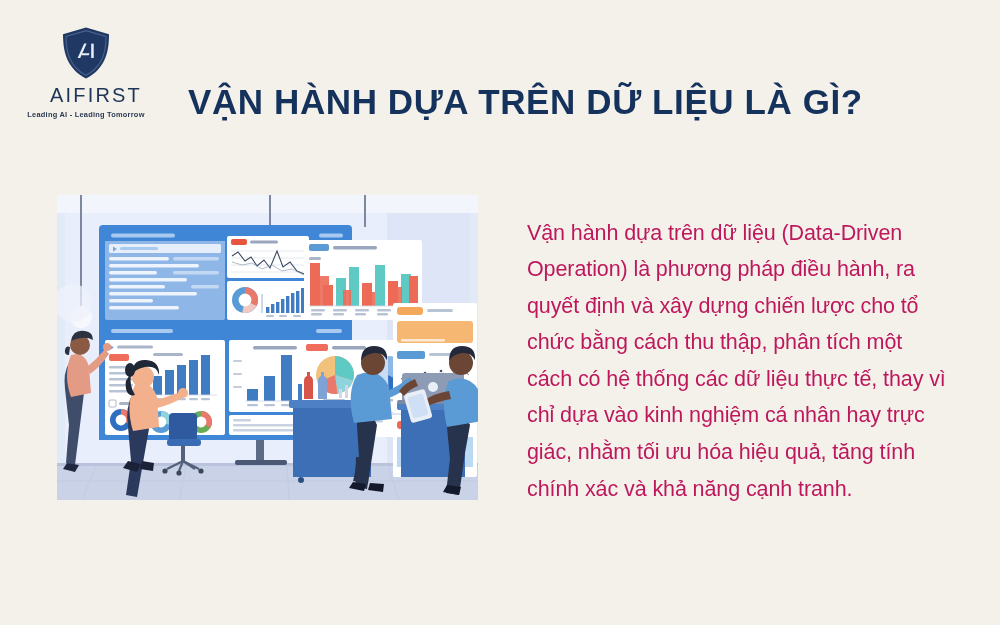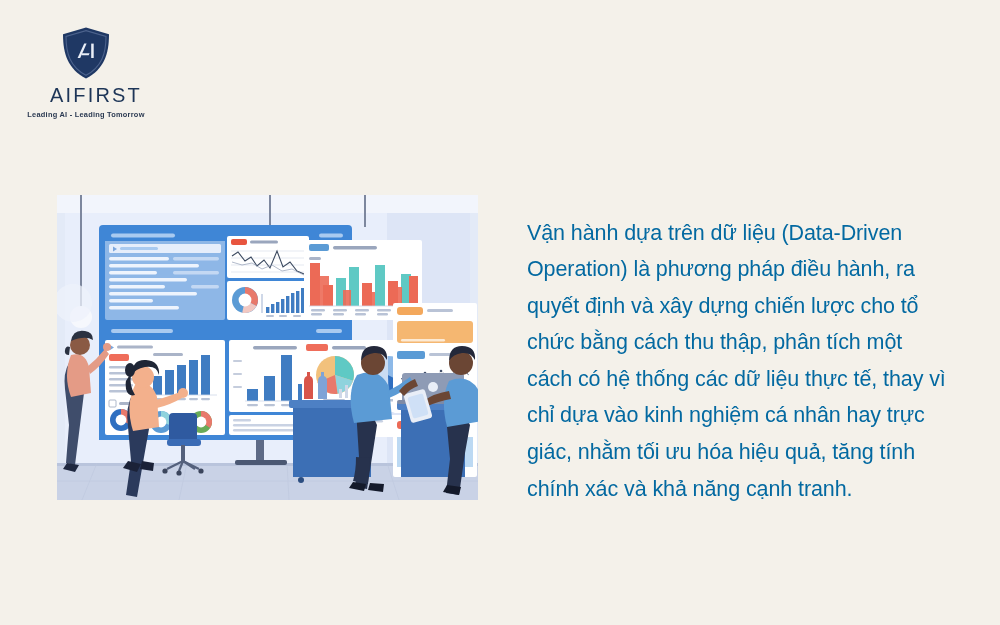--- a/index.html
+++ b/index.html
@@ -85,21 +85,21 @@
   }
   .illu-svg { display:block; width: 421px; height: 305px; }
 
   .paragraph {
     position: absolute;
     left: 527px;
     top: 193px;
     width: 420px;
     font-size: 21.5px;
     line-height: 36.6px;
-    color: #0369a1;
+    color: #be185d;
     letter-spacing: -0.1px;
   }
 </style>
 </head>
 <body style="background: rgb(244, 241, 234);">
 
 <div class="page">
 
   <div class="header">
 
@@ -110,20 +110,21 @@
         <path d="M26 4.6 L46 10.4 C46 27.6 41.6 41 26 49.3 C10.4 41 6 27.6 6 10.4 Z" fill="none" stroke="#5b7099" stroke-width="1.1" opacity="0.75"></path>
         <path d="M17.6 32 L24.2 17.6 L26.6 17.6 L20.2 32 Z" fill="#e9eef7"></path>
         <path d="M24.4 32 L27.4 25.4 L29.4 25.4 L26.4 32 Z" fill="#e9eef7" opacity="0.0"></path>
         <path d="M21.0 27.2 L29.6 27.2 L28.7 29.3 L21.9 29.3 Z" fill="#e9eef7"></path>
         <rect x="31.2" y="17.6" width="2.5" height="14.4" fill="#e9eef7"></rect>
       </svg>
       <div class="logo-word">AIFIRST</div>
       <div class="logo-tag">Leading AI - Leading Tomorrow</div>
     </div>
 
+    <h1 class="page-title">VẬN HÀNH DỰA TRÊN DỮ LIỆU LÀ GÌ?</h1>
   </div>
 
   <div class="illustration">
     <svg class="illu-svg" viewBox="0 0 421 305">
       <defs>
         <clipPath id="frameClip">
             <rect x="0" y="0" width="421" height="305"></rect>
           </clipPath>
       </defs>
       <g clip-path="url(#frameClip)">

